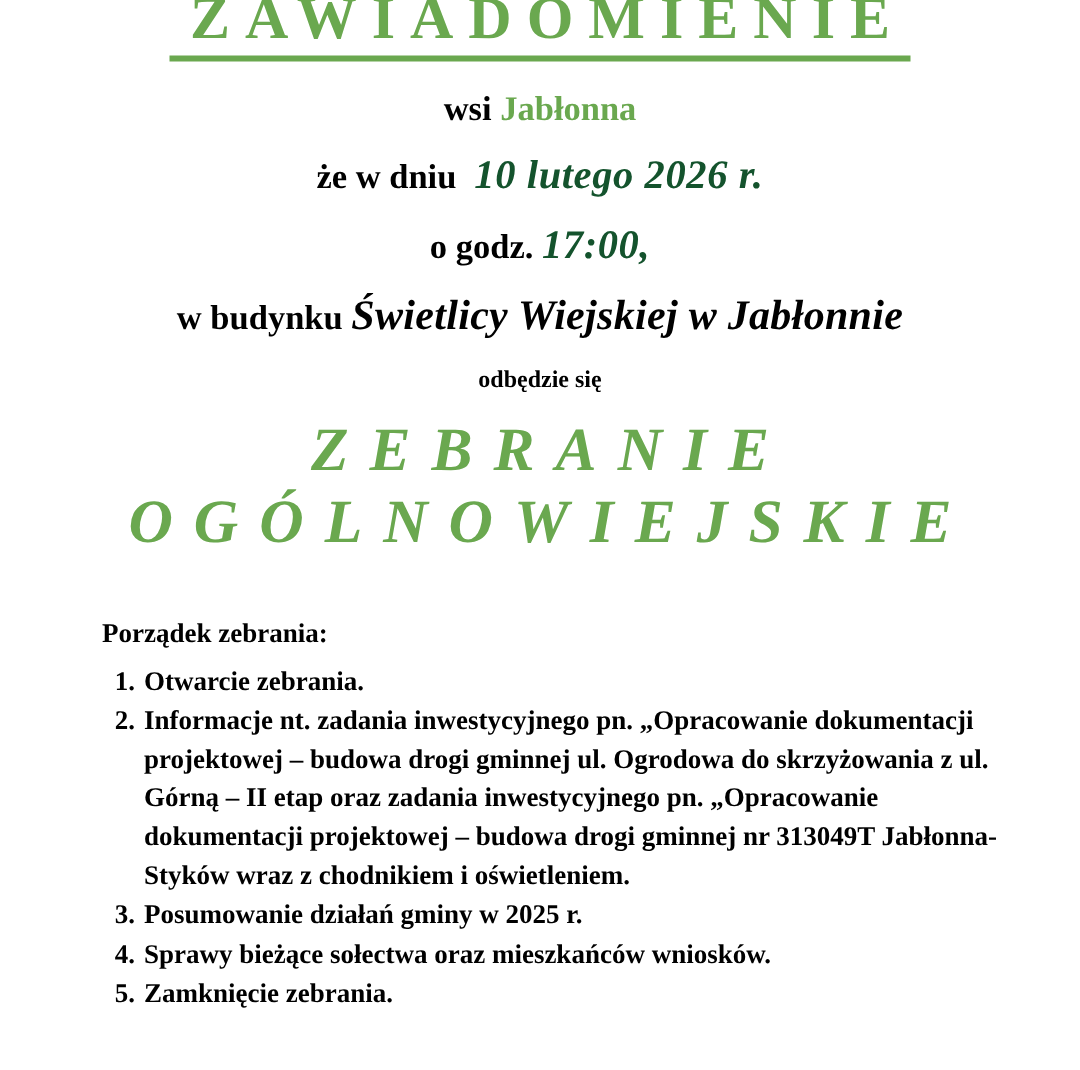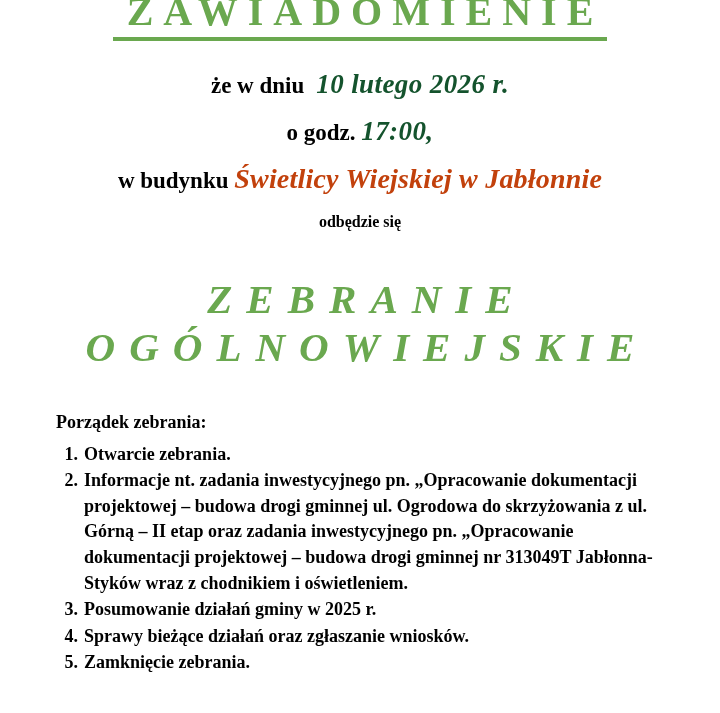--- a/index.html
+++ b/index.html
@@ -81,21 +81,21 @@
 
   .green-em {
     color: #14532d;
     font-weight: bold;
     font-style: italic;
     font-size: 27px;
     letter-spacing: 0.4px;
   }
 
   .green-em-lg {
-    color: #c2410c;
+    color: #000000;
     font-weight: bold;
     font-style: italic;
     font-size: 28px;
     letter-spacing: 0.2px;
   }
 
   .spacer-gap { display: inline-block; width: 12px; }
 
   
   .headline {
@@ -121,21 +121,21 @@
     top: 327px;
     font-size: 41px;
     letter-spacing: 14px;
     text-indent: 14px;
   }
 
   
   .agenda {
     position: absolute;
     top: 413px;
-    left: 56px;
+    left: 68px;
     right: 40px;
   }
 
   .agenda-heading {
     font-size: 18px;
     font-weight: bold;
     line-height: 1.1;
     margin: 0 0 9px 0;
   }
 
@@ -182,20 +182,23 @@
 
 <div id="notice-page">
 
   <div class="title-wrap">
     <div class="doc-title">ZAWIADOMIENIE</div>
   </div>
 
   <div class="intro">
 
 
+    <div class="line line-2">
+      <span>wsi </span><span class="green-plain">Jabłonna</span>
+    </div>
 
     <div class="line line-3">
       <span>że w dniu</span><span class="spacer-gap"></span><span class="green-em">10 lutego 2026 r.</span>
     </div>
 
     <div class="line line-4">
       <span>o godz. </span><span class="green-em">17:00,</span>
     </div>
 
     <div class="line line-5">
@@ -228,21 +231,21 @@
         <span class="agenda-text">Informacje nt. zadania inwestycyjnego pn. „Opracowanie dokumentacji projektowej – budowa drogi gminnej ul. Ogrodowa do skrzyżowania z ul. Górną – II etap oraz zadania inwestycyjnego pn. „Opracowanie dokumentacji projektowej – budowa drogi gminnej nr 313049T Jabłonna-Styków wraz z chodnikiem i oświetleniem.</span>
       </li>
 
       <li class="agenda-item">
         <span class="agenda-num">3.</span>
         <span class="agenda-text">Posumowanie działań gminy w 2025 r.</span>
       </li>
 
       <li class="agenda-item">
         <span class="agenda-num">4.</span>
-        <span class="agenda-text">Sprawy bieżące działań oraz zgłaszanie wniosków.</span>
+        <span class="agenda-text">Sprawy bieżące sołectwa oraz mieszkańców wniosków.</span>
       </li>
 
       <li class="agenda-item">
         <span class="agenda-num">5.</span>
         <span class="agenda-text">Zamknięcie zebrania.</span>
       </li>
 
     </ol>
   </div>
 

